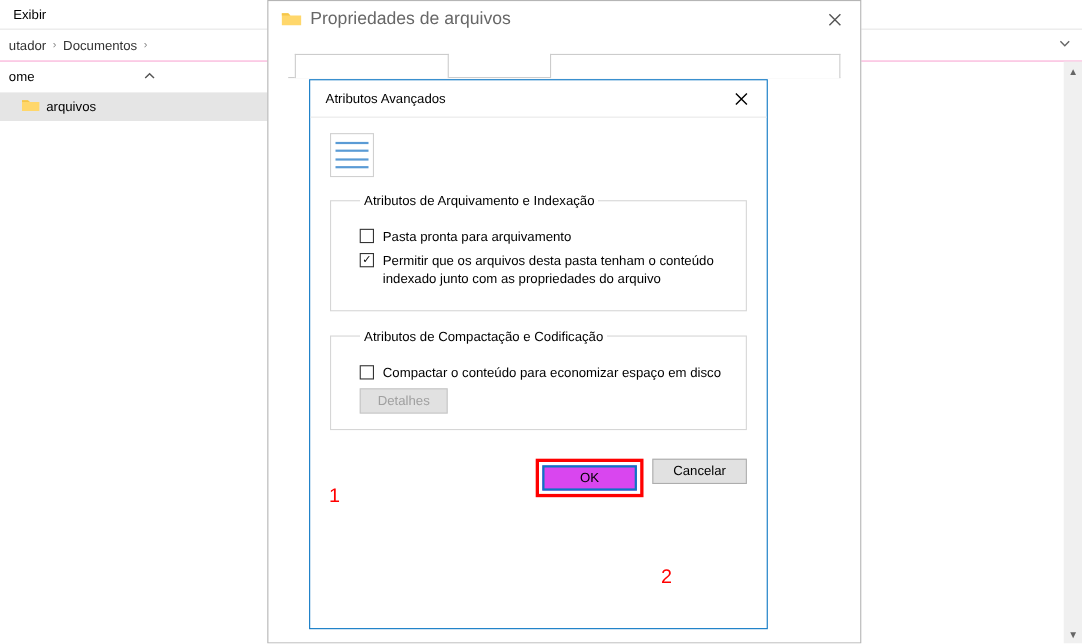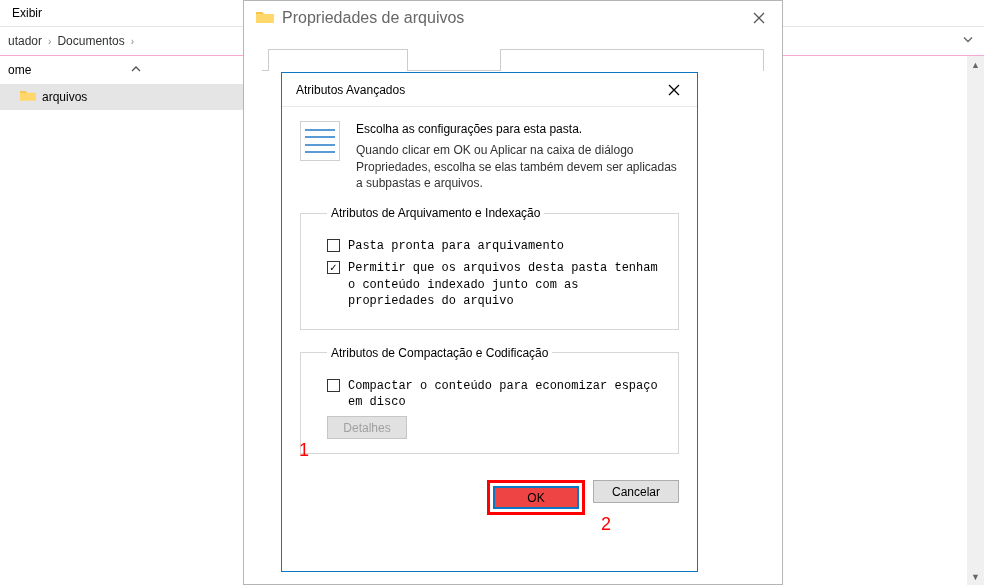--- a/index.html
+++ b/index.html
@@ -48,37 +48,37 @@
     .intro-desc { color: #333; margin-top: 4px; }
 
     fieldset { border: 1px solid #d6d6d6; padding: 12px 14px 14px 26px; margin-bottom: 16px; }
     legend { font-size: 12px; padding: 0 4px; color: #000; }
 
     .checkbox-row { display: flex; align-items: flex-start; gap: 8px; margin: 6px 0; font-size: 12px; color: #000; }
     .checkbox { width: 13px; height: 13px; border: 1px solid #333; background: #fff; flex-shrink: 0; display: flex; align-items: center; justify-content: center; margin-top: 1px; cursor: pointer; }
     .checkbox.checked::after { content: "✓"; font-size: 10px; color: #000; line-height: 1; }
     .checkbox.checked-blue { border-color: #0a76c4; }
     .checkbox.checked-blue::after { content: "✓"; font-size: 10px; color: #0a76c4; line-height: 1; }
-    .checkbox-label { line-height: 1.35; font-family: Liberation Mono, monospace; }
+    .checkbox-label { line-height: 1.35; }
 
     .encrypt-row { display: flex; align-items: center; gap: 10px; }
     .encrypt-row .checkbox-row { margin: 0; }
 
     .details-btn { width: 80px; height: 23px; border: 1px solid #c6c6c6; background: #e1e1e1; color: #a0a0a0; font-size: 12px; cursor: default; }
 
     .red-box { border: 3px solid #ff0000; padding: 2px 4px; }
     .red-box-encrypt { display: inline-flex; align-items: center; }
 
     .annot { position: absolute; color: #ff0000; font-size: 18px; font-weight: normal; }
     .annot1 { left: 299px; top: 440px; }
     .annot2 { left: 601px; top: 514px; }
 
     .dialog-buttons { display: flex; justify-content: flex-end; gap: 8px; margin-top: 26px; }
     .btn { width: 86px; height: 23px; border: 1px solid #adadad; background: #e1e1e1; font-size: 12px; cursor: pointer; display: flex; align-items: center; justify-content: center; }
-    .btn.primary { border: 2px solid #0a76c4; background: #ef4444; }
+    .btn.primary { border: 2px solid #0a76c4; background: #d946ef; }
     .red-box-ok { border: 3px solid #ff0000; padding: 3px; }
 
     
     .right-scrollbar { position: absolute; right: 0; top: 56px; width: 17px; height: 529px; background: #f0f0f0; display: flex; flex-direction: column; justify-content: space-between; align-items: center; }
     .scroll-arrow { width: 17px; height: 17px; display: flex; align-items: center; justify-content: center; color: #666; font-size: 9px; cursor: pointer; }
 
     .folder-icon-yellow { width: 18px; height: 14px; }
   </style>
 </head>
 <body>
@@ -161,24 +161,20 @@
   </div>
   <div class="advanced-body">
 
     <div class="intro-row">
       <div class="attr-icon">
         <div class="il"></div>
           <div class="il"></div>
           <div class="il"></div>
           <div class="il"></div>
       </div>
-      <div class="intro-text">
-        <div>Escolha as configurações para esta pasta.</div>
-        <div class="intro-desc">Quando clicar em OK ou Aplicar na caixa de diálogo Propriedades, escolha se elas também devem ser aplicadas a subpastas e arquivos.</div>
-      </div>
     </div>
 
     <fieldset>
       <legend>Atributos de Arquivamento e Indexação</legend>
       <div class="checkbox-row">
         <div class="checkbox"></div>
         <div class="checkbox-label">Pasta pronta para arquivamento</div>
       </div>
       <div class="checkbox-row">
         <div class="checkbox checked"></div>

